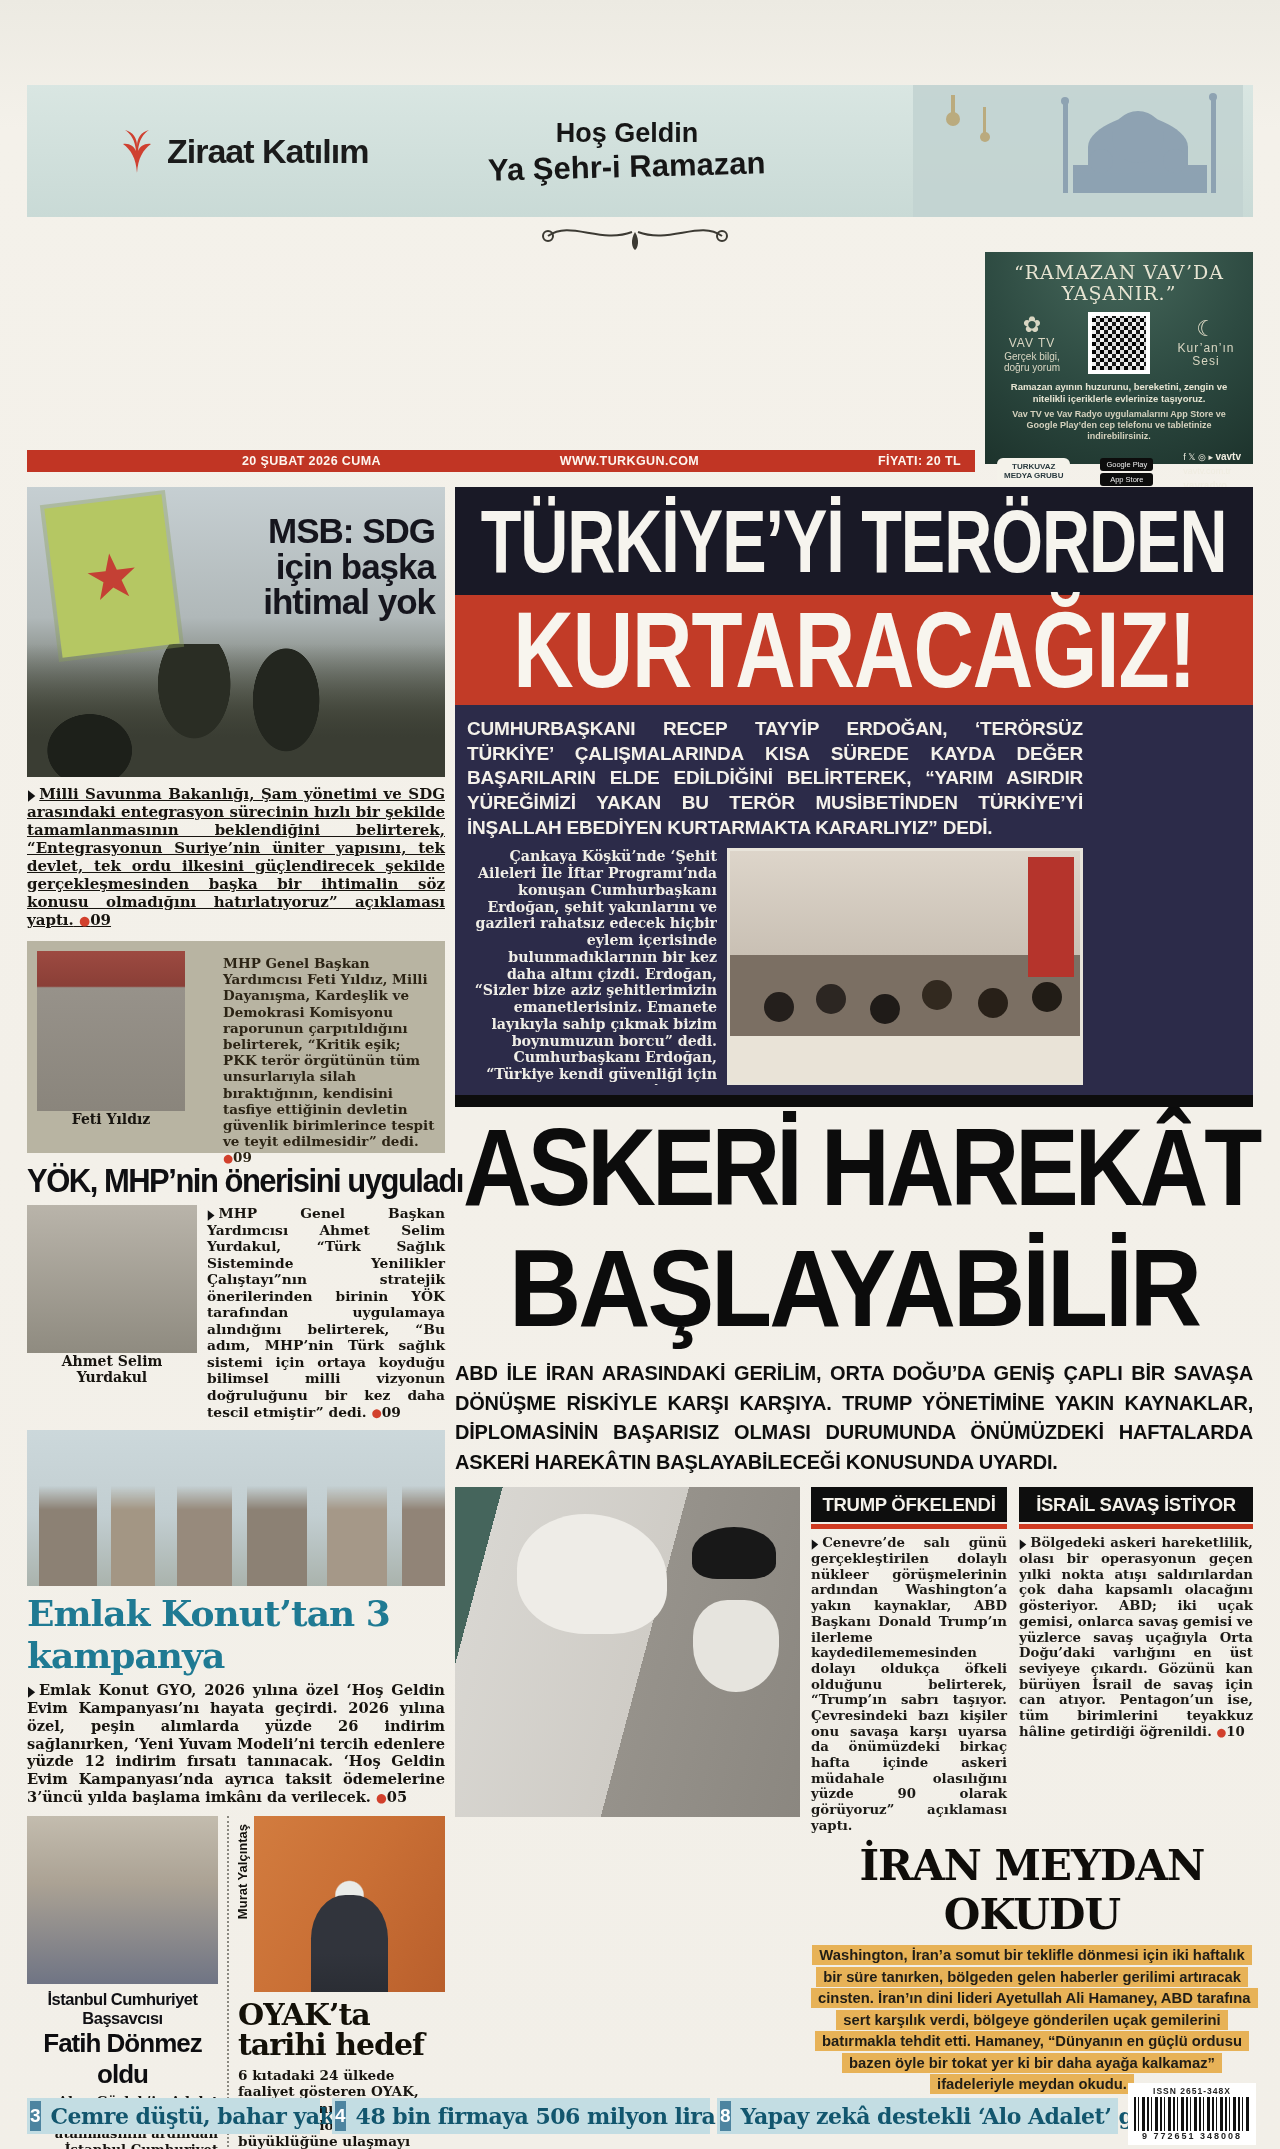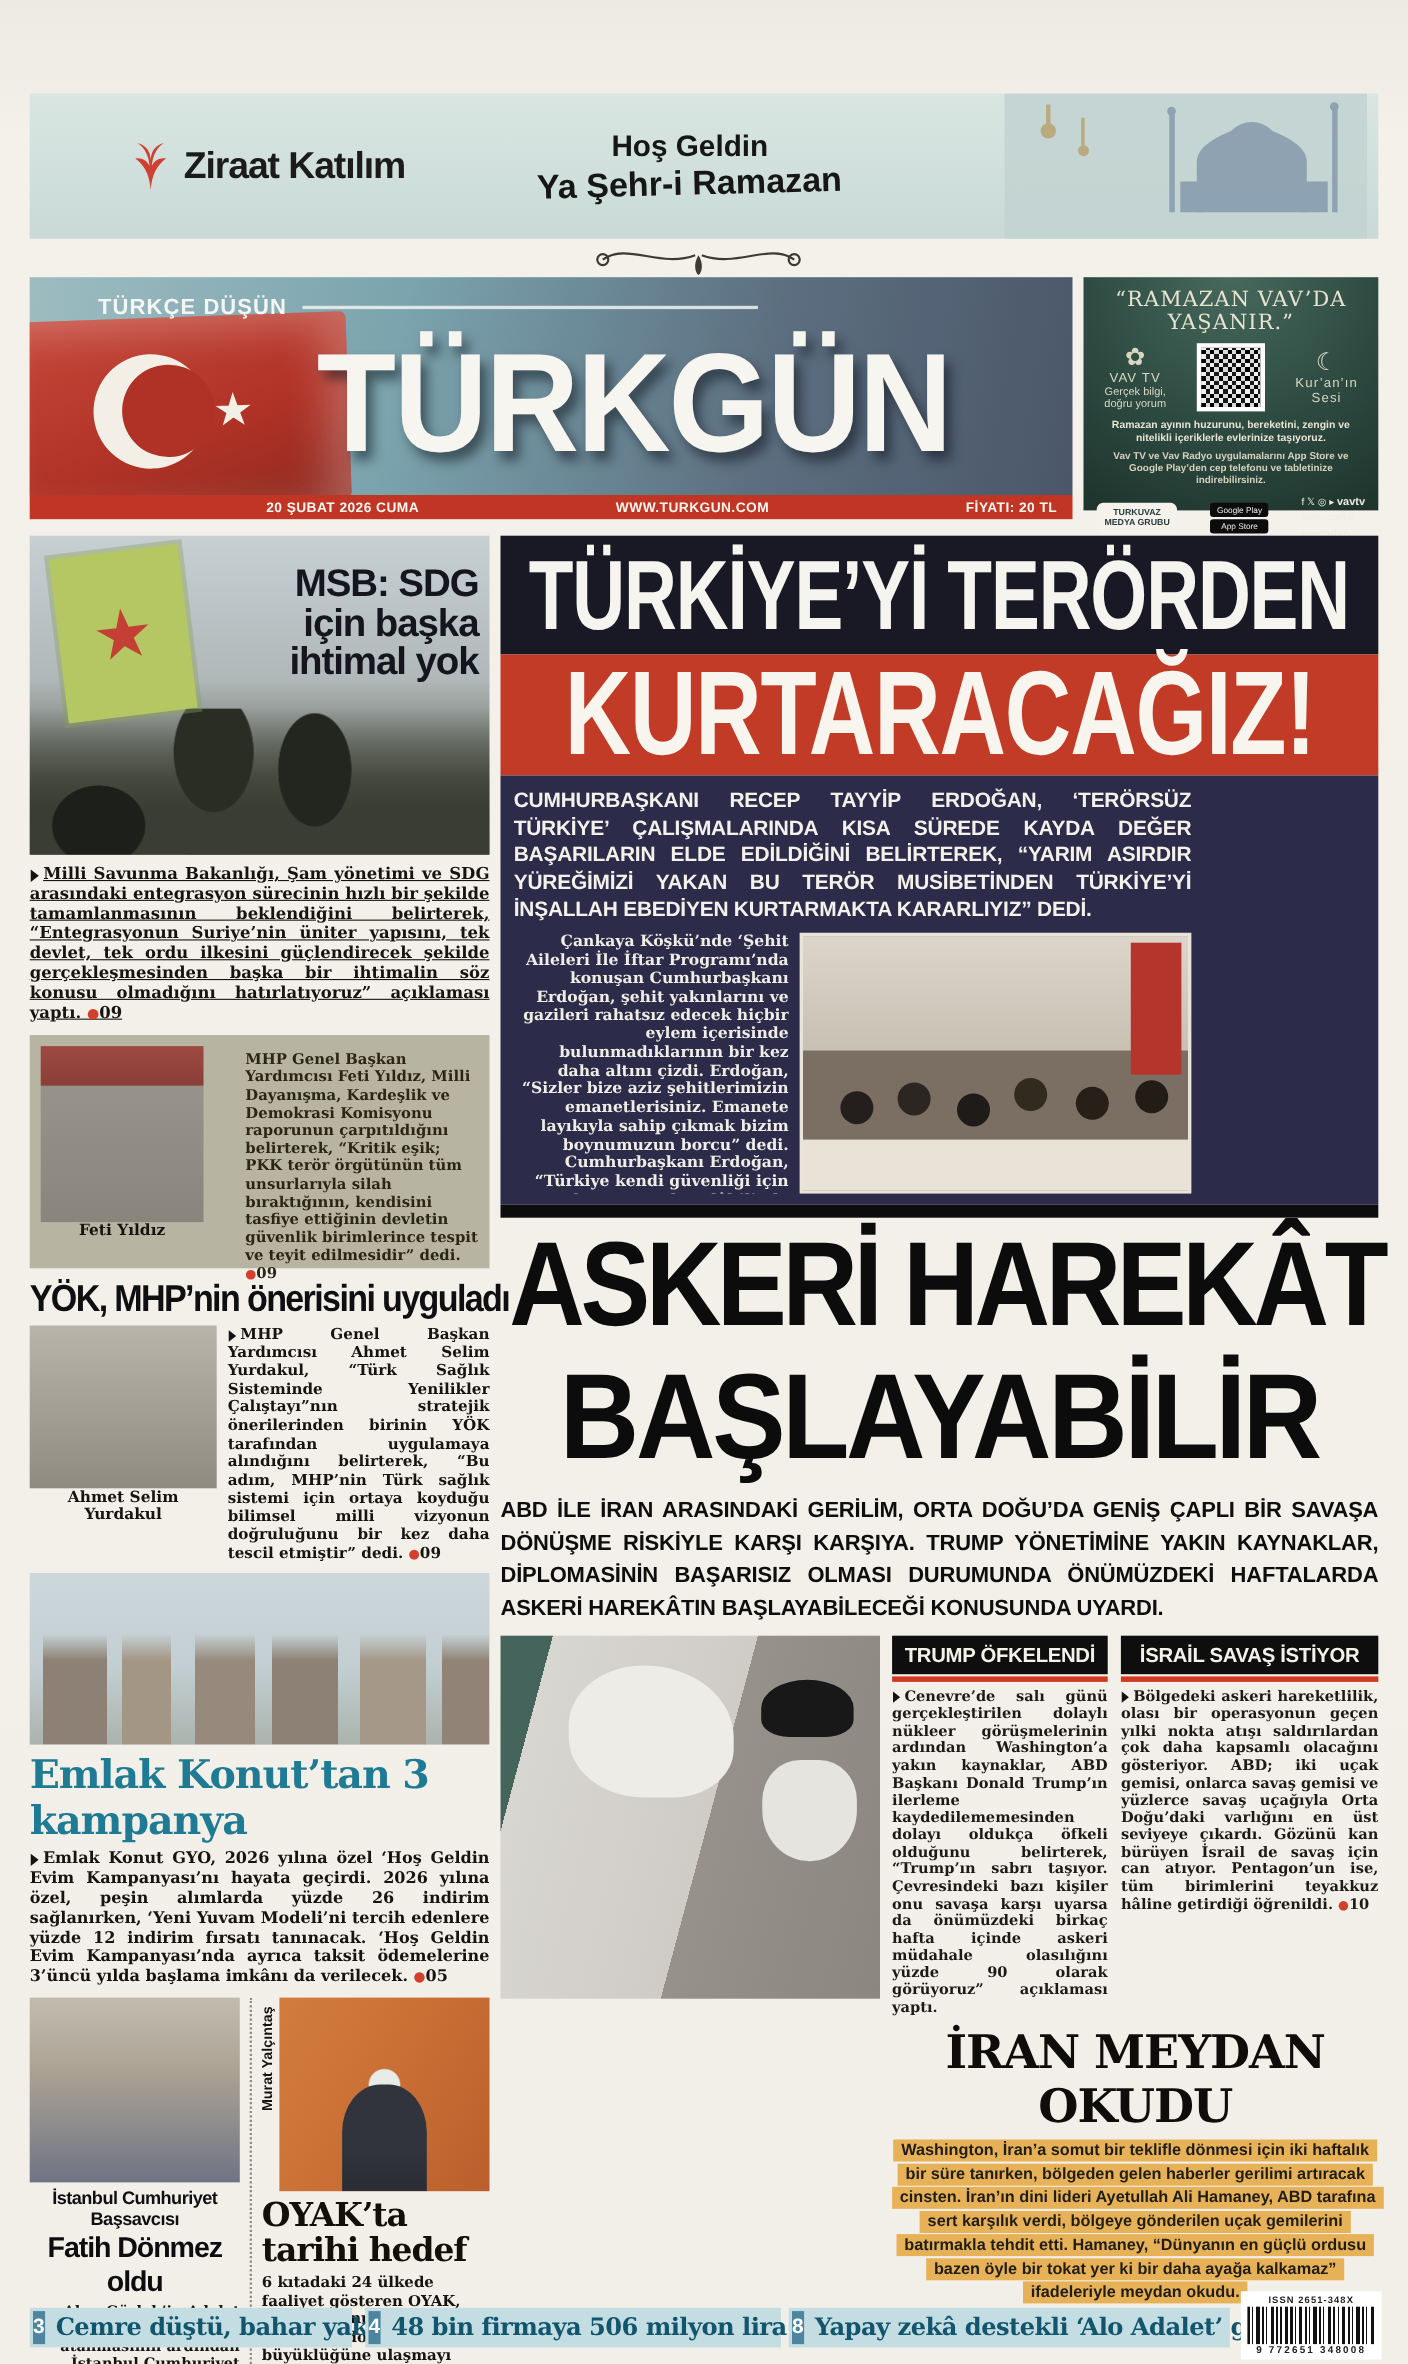--- a/index.html
+++ b/index.html
@@ -214,34 +214,20 @@
     </svg>
   </div>
 
   <svg id="ornament" viewBox="0 0 190 34">
     <path d="M8 18 C30 2 60 26 92 14 M182 18 C160 2 130 26 98 14" stroke="#3c3a33" stroke-width="2" fill="none"></path>
     <circle cx="8" cy="18" r="5" fill="none" stroke="#3c3a33" stroke-width="2"></circle>
     <circle cx="182" cy="18" r="5" fill="none" stroke="#3c3a33" stroke-width="2"></circle>
     <path d="M95 14 C90 22 92 30 95 32 C98 30 100 22 95 14 Z" fill="#3c3a33"></path>
   </svg>
 
-  <div id="masthead">
-    <div class="mast-flag">
-      <svg width="300" height="170" viewBox="0 0 300 170">
-        <circle cx="120" cy="85" r="52" fill="#f3efe6"></circle>
-          <circle cx="136" cy="85" r="42" fill="#b03226"></circle>
-        <path d="M195 70 l10 30 -26 -18 32 0 -26 18 Z" fill="#f3efe6"></path>
-      </svg>
-    </div>
-    <div class="tagline-row">
-      <span class="tagline">TÜRKÇE DÜŞÜN</span>
-      <span class="tagline-rule"></span>
-    </div>
-    <div class="mast-title">TÜRKGÜN</div>
-  </div>
   <div id="datebar">
     <span>20 ŞUBAT 2026 CUMA</span>
     <span>WWW.TURKGUN.COM</span>
     <span>FİYATI: 20 TL</span>
   </div>
 
   <div id="vavad">
     <div class="vav-quote serif">“RAMAZAN VAV’DA YAŞANIR.”</div>
     <div class="vav-mid">
       <div class="vav-logo">

